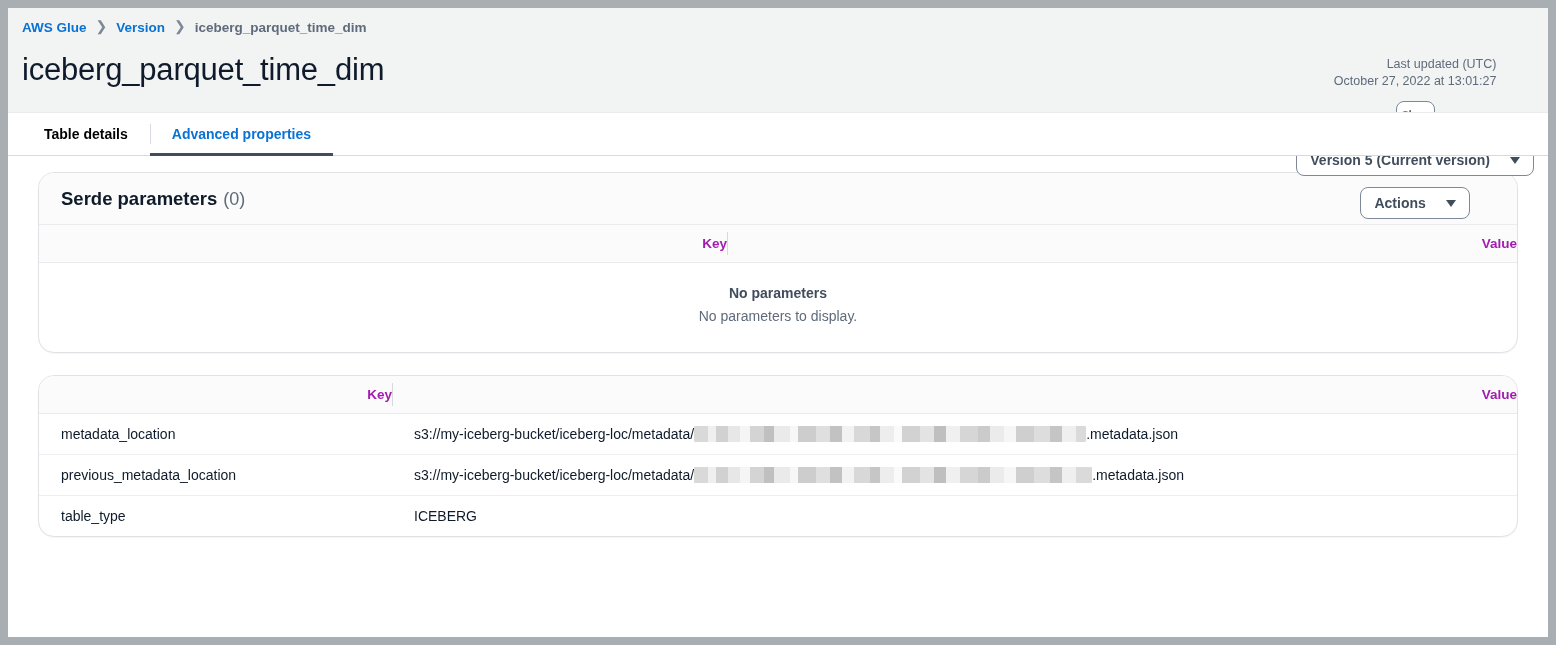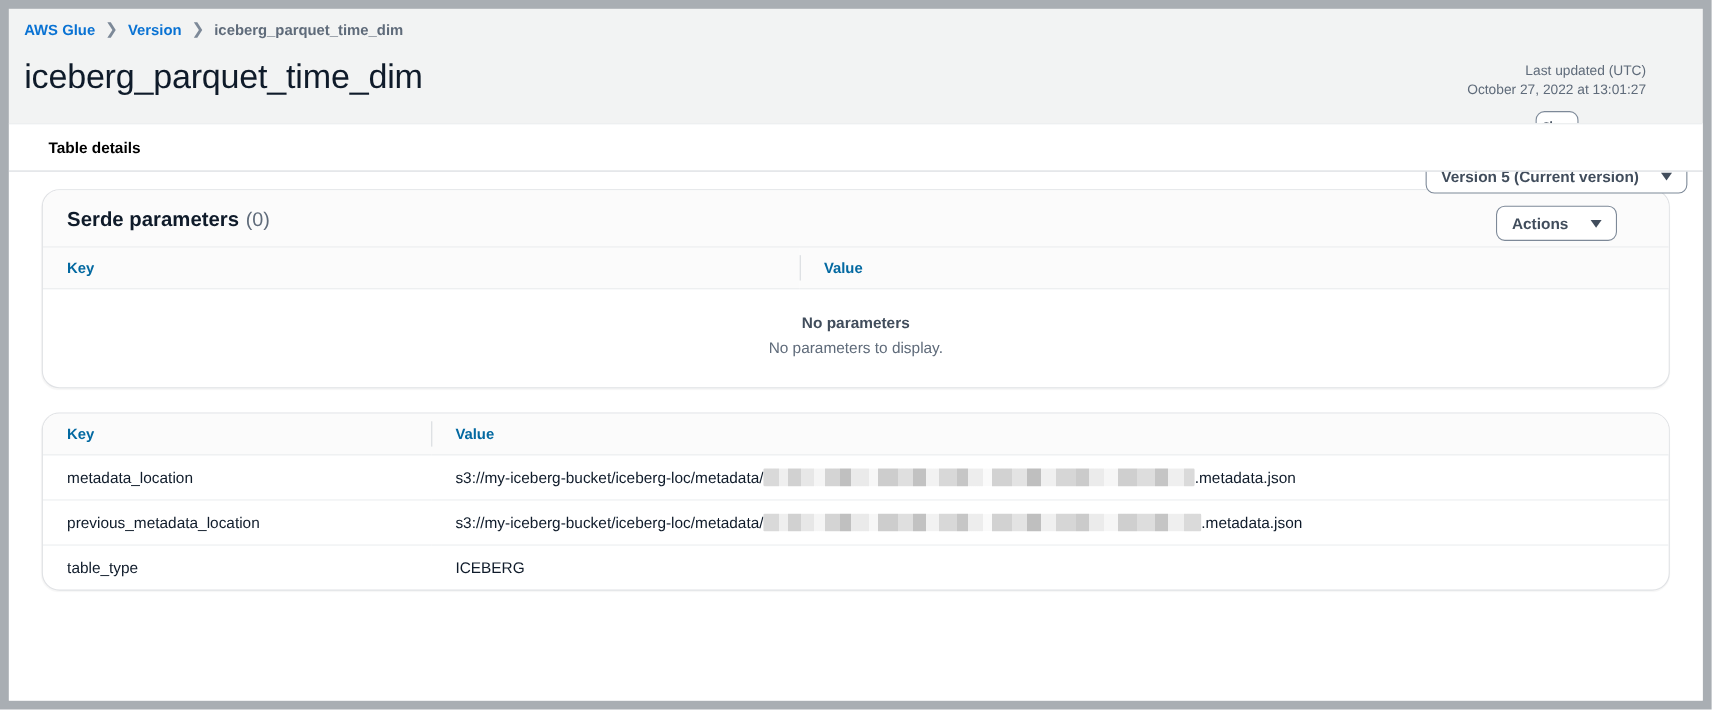--- a/index.html
+++ b/index.html
@@ -177,24 +177,24 @@
   }
   .card-count { color: #5f6b7a; font-weight: 400; font-size: 18px; }
 
   table.props {
     width: 100%;
     border-collapse: collapse;
     table-layout: fixed;
   }
   table.props th {
     background: #fbfbfb;
-    text-align: left;
+    text-align: right;
     font-size: 13.5px;
     font-weight: 700;
-    color: #0369a1;
+    color: #a21caf;
     padding: 11px 0 11px 22px;
     border-bottom: 1px solid #e9ebed;
     position: relative;
   }
   table.props th + th::before {
     content: "";
     position: absolute;
     left: 0; top: 7px; bottom: 7px;
     width: 1px;
     background: #d6dade;
@@ -289,20 +289,23 @@
       <div class="btn">
         <span>Actions</span>
         <span class="caret"></span>
       </div>
     </div>
   </div>
 
   <div class="tab-strip">
     <div class="tab">
       <span>Table details</span>
+    </div>
+    <div class="tab active">
+      <span>Advanced properties</span>
     </div>
   </div>
 
   <div class="content">
 
     <section class="card">
       <div class="card-header">
         <span>Serde parameters</span>
         <span class="card-count">(0)</span>
       </div>

